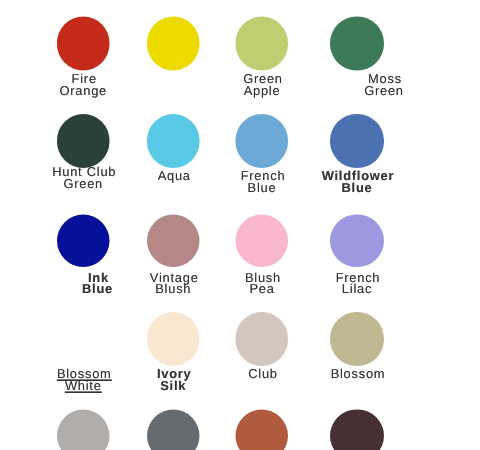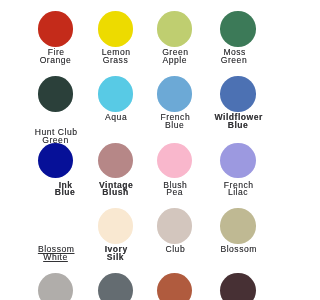--- a/index.html
+++ b/index.html
@@ -52,36 +52,34 @@
 
 <div id="swatch-grid">
     <div class="swatch" style="left: 55.5px; top: 11.3px;">
       <span class="swatch-dot" style="width: 35.5px; height: 35.5px; background: rgb(196, 43, 26);"></span>
     </div>
     <div class="swatch-label" style="left: 55.5px; top: 48.9px; line-height: 7.8px;">Fire
 Orange</div>
     <div class="swatch" style="left: 115.5px; top: 11.3px;">
       <span class="swatch-dot" style="width: 35.5px; height: 35.5px; background: rgb(237, 219, 0);"></span>
     </div>
-    <div class="swatch-label" style="left: 115.5px; top: 48.9px; line-height: 7.8px;">Lemon
-Grass</div>
     <div class="swatch" style="left: 174.7px; top: 11.3px;">
       <span class="swatch-dot" style="width: 35.5px; height: 35.5px; background: rgb(191, 206, 112);"></span>
     </div>
     <div class="swatch-label" style="left: 174.7px; top: 48.9px; line-height: 7.8px;">Green
 Apple</div>
     <div class="swatch" style="left: 238px; top: 11.3px;">
       <span class="swatch-dot" style="width: 35.5px; height: 35.5px; background: rgb(60, 122, 88);"></span>
     </div>
-    <div class="swatch-label" style="left: 234px; top: 48.9px; line-height: 7.8px;">Moss
+    <div class="swatch-label" style="left: 256px; top: 48.9px; line-height: 7.8px;">Moss
 Green</div>
     <div class="swatch" style="left: 55.5px; top: 76.15px;">
       <span class="swatch-dot" style="width: 35.5px; height: 35.5px; background: rgb(43, 64, 58);"></span>
     </div>
-    <div class="swatch-label" style="left: 55.5px; top: 129px; line-height: 7.8px; text-align: center;">Hunt Club
+    <div class="swatch-label" style="left: 55.5px; top: 111px; line-height: 7.8px; text-align: center;">Hunt Club
 Green</div>
     <div class="swatch" style="left: 115.5px; top: 76.15px;">
       <span class="swatch-dot" style="width: 35.5px; height: 35.5px; background: rgb(88, 202, 229);"></span>
     </div>
     <div class="swatch-label" style="left: 115.5px; top: 114.3px; line-height: 7.8px;">Aqua</div>
     <div class="swatch" style="left: 174.7px; top: 76.15px;">
       <span class="swatch-dot" style="width: 35.5px; height: 35.5px; background: rgb(108, 169, 214);"></span>
     </div>
     <div class="swatch-label" style="left: 174.7px; top: 114.3px; line-height: 7.8px;">French
 Blue</div>
@@ -91,21 +89,21 @@
     <div class="swatch-label" style="left: 238px; top: 114.3px; line-height: 7.8px; font-weight: bold;">Wildflower
 Blue</div>
     <div class="swatch" style="left: 55.5px; top: 142.8px;">
       <span class="swatch-dot" style="width: 35.5px; height: 35.5px; background: rgb(6, 16, 152);"></span>
     </div>
     <div class="swatch-label" style="left: 65px; top: 181.6px; line-height: 7.8px; font-weight: bold;">Ink
 Blue</div>
     <div class="swatch" style="left: 115.5px; top: 142.8px;">
       <span class="swatch-dot" style="width: 35.5px; height: 35.5px; background: rgb(182, 135, 135);"></span>
     </div>
-    <div class="swatch-label" style="left: 115.5px; top: 181.6px; line-height: 7.8px; font-weight: bold;">Vintage
+    <div class="swatch-label" style="left: 115.5px; top: 181.6px; line-height: 7.8px;">Vintage
 Blush</div>
     <div class="swatch" style="left: 174.7px; top: 142.8px;">
       <span class="swatch-dot" style="width: 35.5px; height: 35.5px; background: rgb(249, 183, 204);"></span>
     </div>
     <div class="swatch-label" style="left: 174.7px; top: 181.6px; line-height: 7.8px;">Blush
 Pea</div>
     <div class="swatch" style="left: 238px; top: 142.8px;">
       <span class="swatch-dot" style="width: 35.5px; height: 35.5px; background: rgb(156, 153, 224);"></span>
     </div>
     <div class="swatch-label" style="left: 238px; top: 181.6px; line-height: 7.8px;">French

